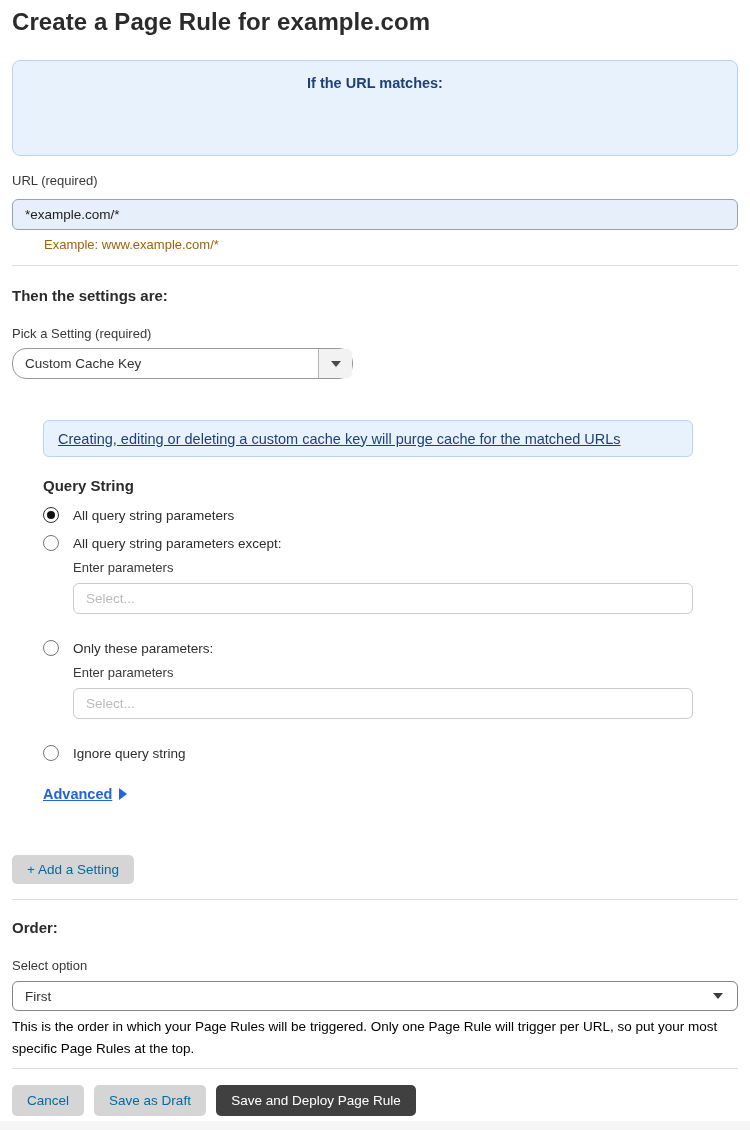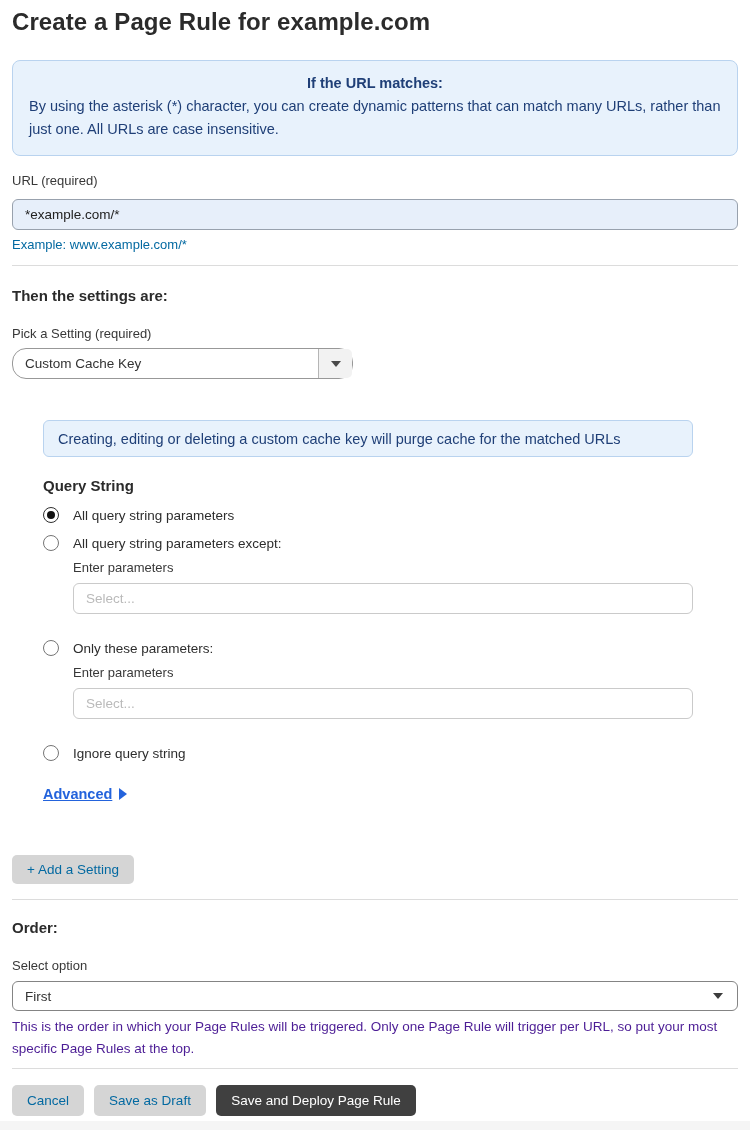--- a/index.html
+++ b/index.html
@@ -33,25 +33,26 @@
     font-size: 14.5px; line-height: 23px;
   }
   .notice-top .notice-heading { font-weight: bold; text-align: center; }
   .notice-link { color: #2363dc; text-decoration: underline; cursor: pointer; }
   .notice-inline {
     left: 43px; top: 420px; width: 650px; height: 37px;
     border-radius: 6px;
     display: flex; align-items: center;
     padding: 0 14px;
     font-size: 14.5px;
+    text-decoration: underline;
   }
 
   
   .field-label { font-size: 13px; color: #383838; }
-  .helper-text { font-size: 13px; color: #0369a1; }
+  .helper-text { font-size: 13px; color: #a16207; margin-left: 32px; }
 
   
   .url-input {
     left: 12px; top: 199px; width: 726px; height: 31px;
     background: #e7effa;
     border: 1px solid #98a1ad;
     border-radius: 6px;
     padding: 0 12px;
     font-size: 13.5px; color: #222222;
     font-family: "Liberation Sans", sans-serif;
@@ -162,40 +163,39 @@
     cursor: pointer;
   }
   .order-select .order-value { flex: 1; }
   .order-select .tri-down {
     border-left-width: 5px; border-right-width: 5px; border-top-width: 6px;
     border-top-color: #3c3c3c;
   }
 
   .order-help {
     left: 12px; top: 1016px; width: 726px;
-    font-size: 13.5px; color: #4c1d95; line-height: 22px;
+    font-size: 13.5px; color: #000000; line-height: 22px;
   }
 
   .cancel-btn { left: 12px; top: 1085px; width: 72px; height: 31px; }
   .draft-btn { left: 94px; top: 1085px; width: 112px; height: 31px; }
   .deploy-btn { left: 216px; top: 1085px; width: 200px; height: 31px; }
 
   .bottom-strip {
     left: 0; top: 1121px; width: 750px; height: 9px;
     background: #f5f5f5;
   }
 </style>
 </head>
 <body>
 
 <h1 class="abs page-title">Create a Page Rule for example.com</h1>
 
 <div class="abs notice notice-top">
   <div class="notice-heading">If the URL matches:</div>
-  <div class="notice-body">By using the asterisk (*) character, you can create dynamic patterns that can match many URLs, rather than just one. All URLs are case insensitive.</div>
 </div>
 
 <div class="abs field-label" style="left:12px; top:173px;">URL (required)</div>
 <input class="abs url-input" type="text" value="*example.com/*" style="">
 <div class="abs helper-text" style="left:12px; top:237px;">Example: www.example.com/*</div>
 
 <div class="abs divider" style="top:265px;"></div>
 
 <div class="abs section-heading" style="left:12px; top:287px;">Then the settings are:</div>
 <div class="abs field-label" style="left:12px; top:326px;">Pick a Setting (required)</div>

